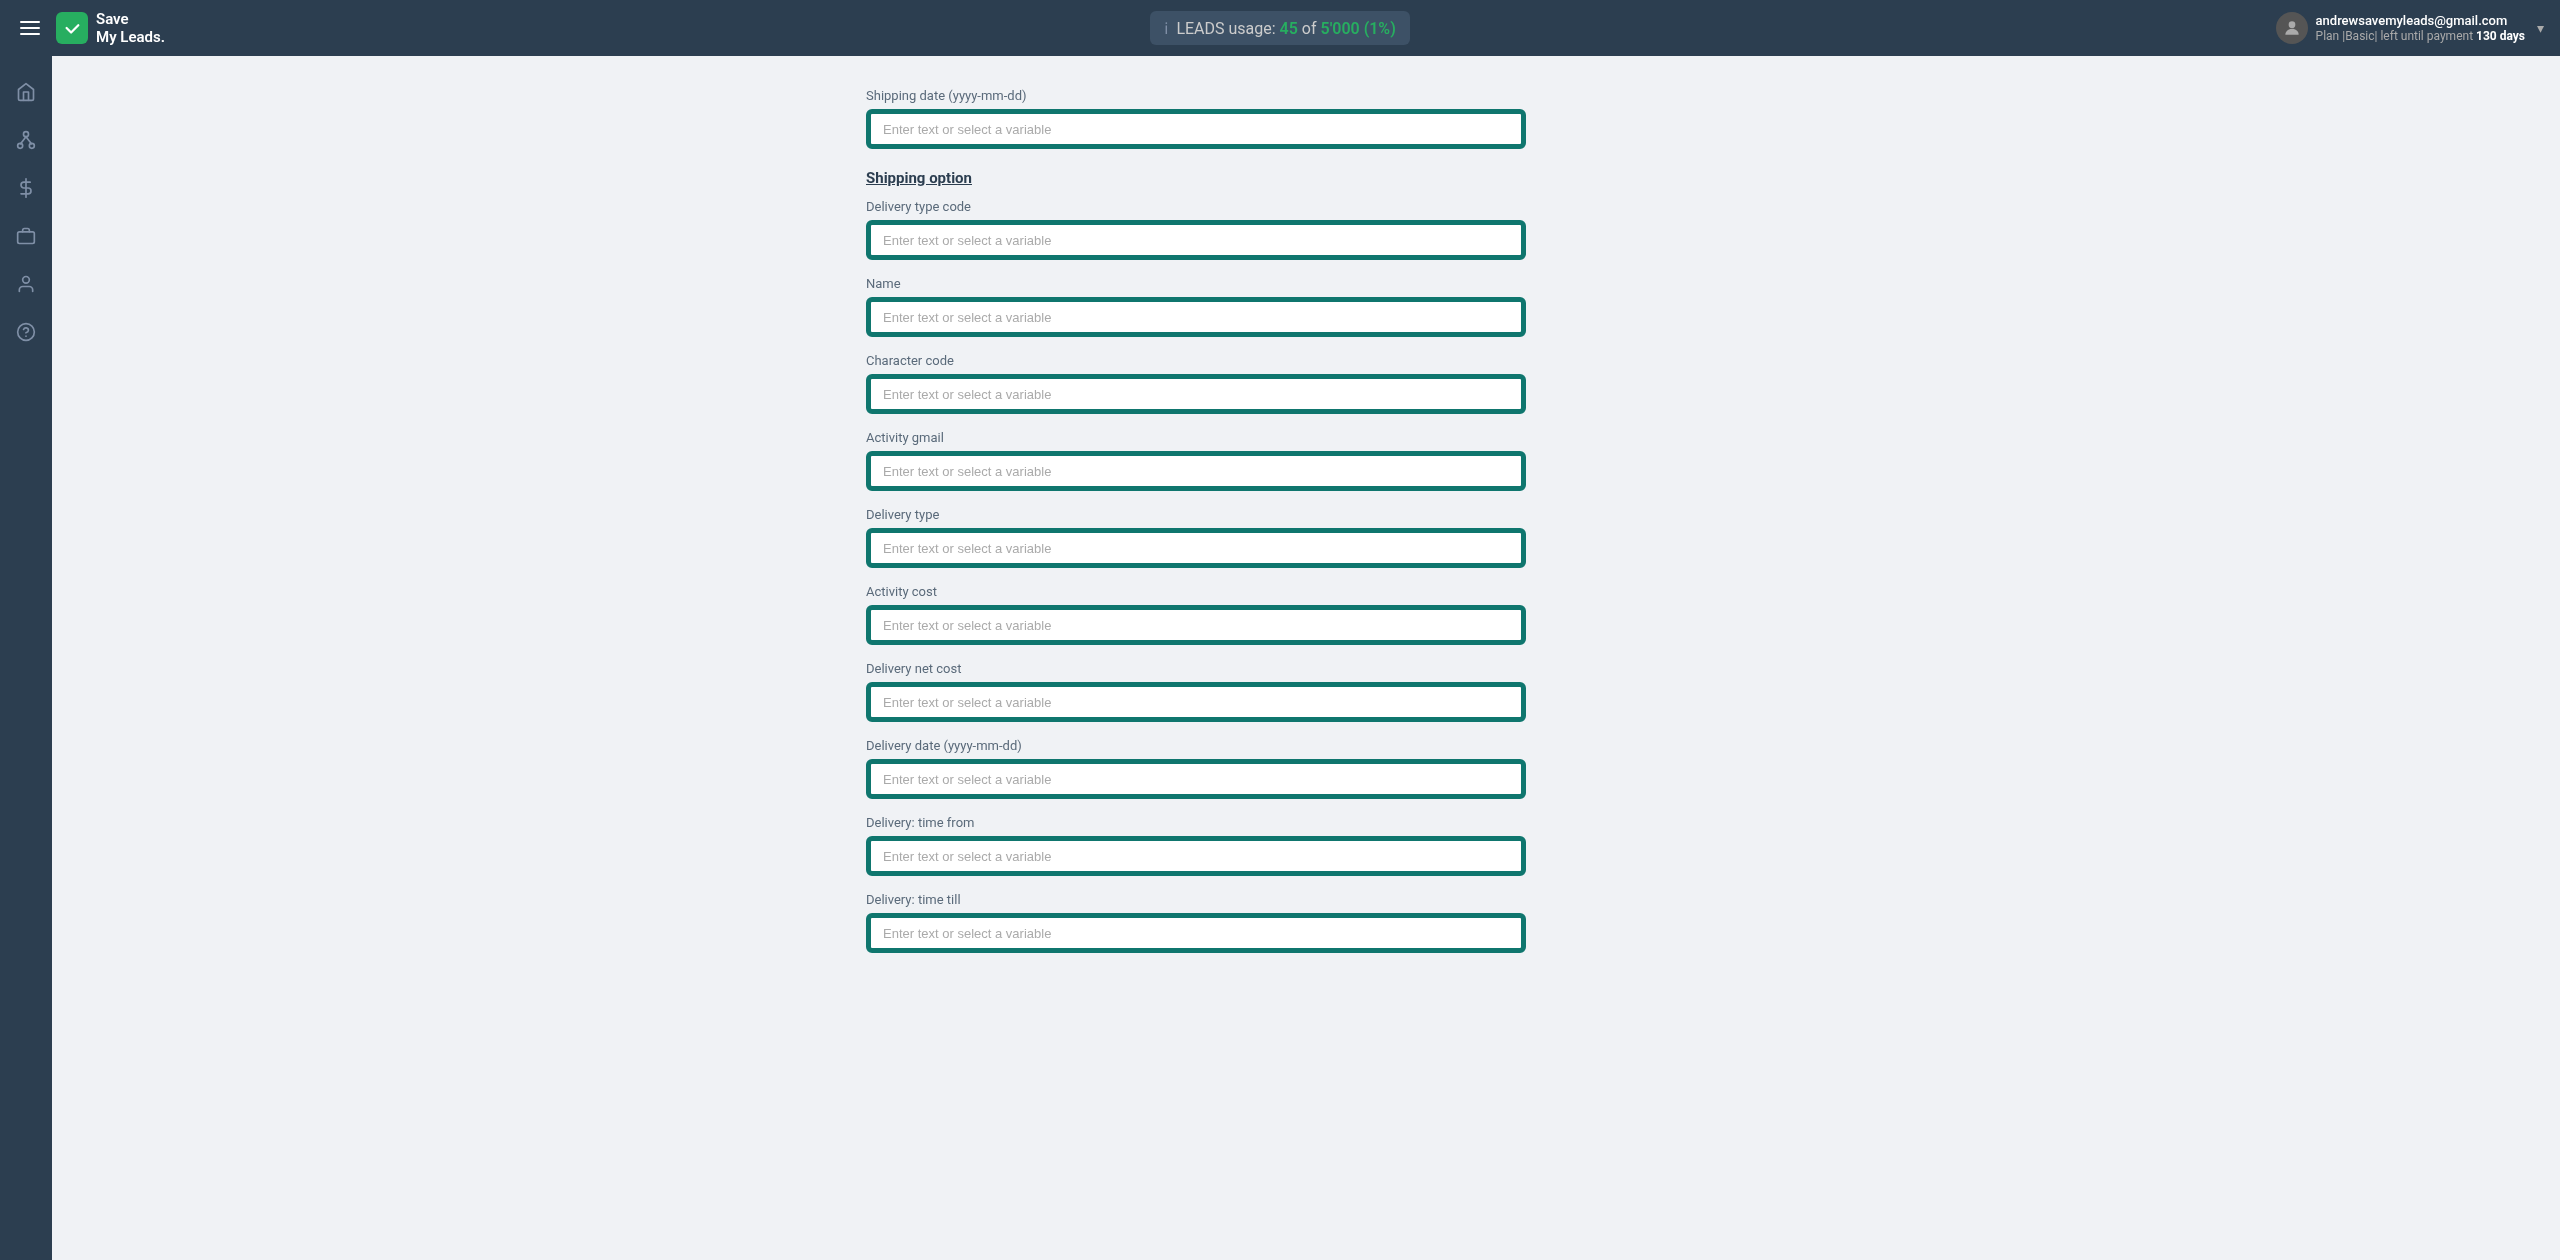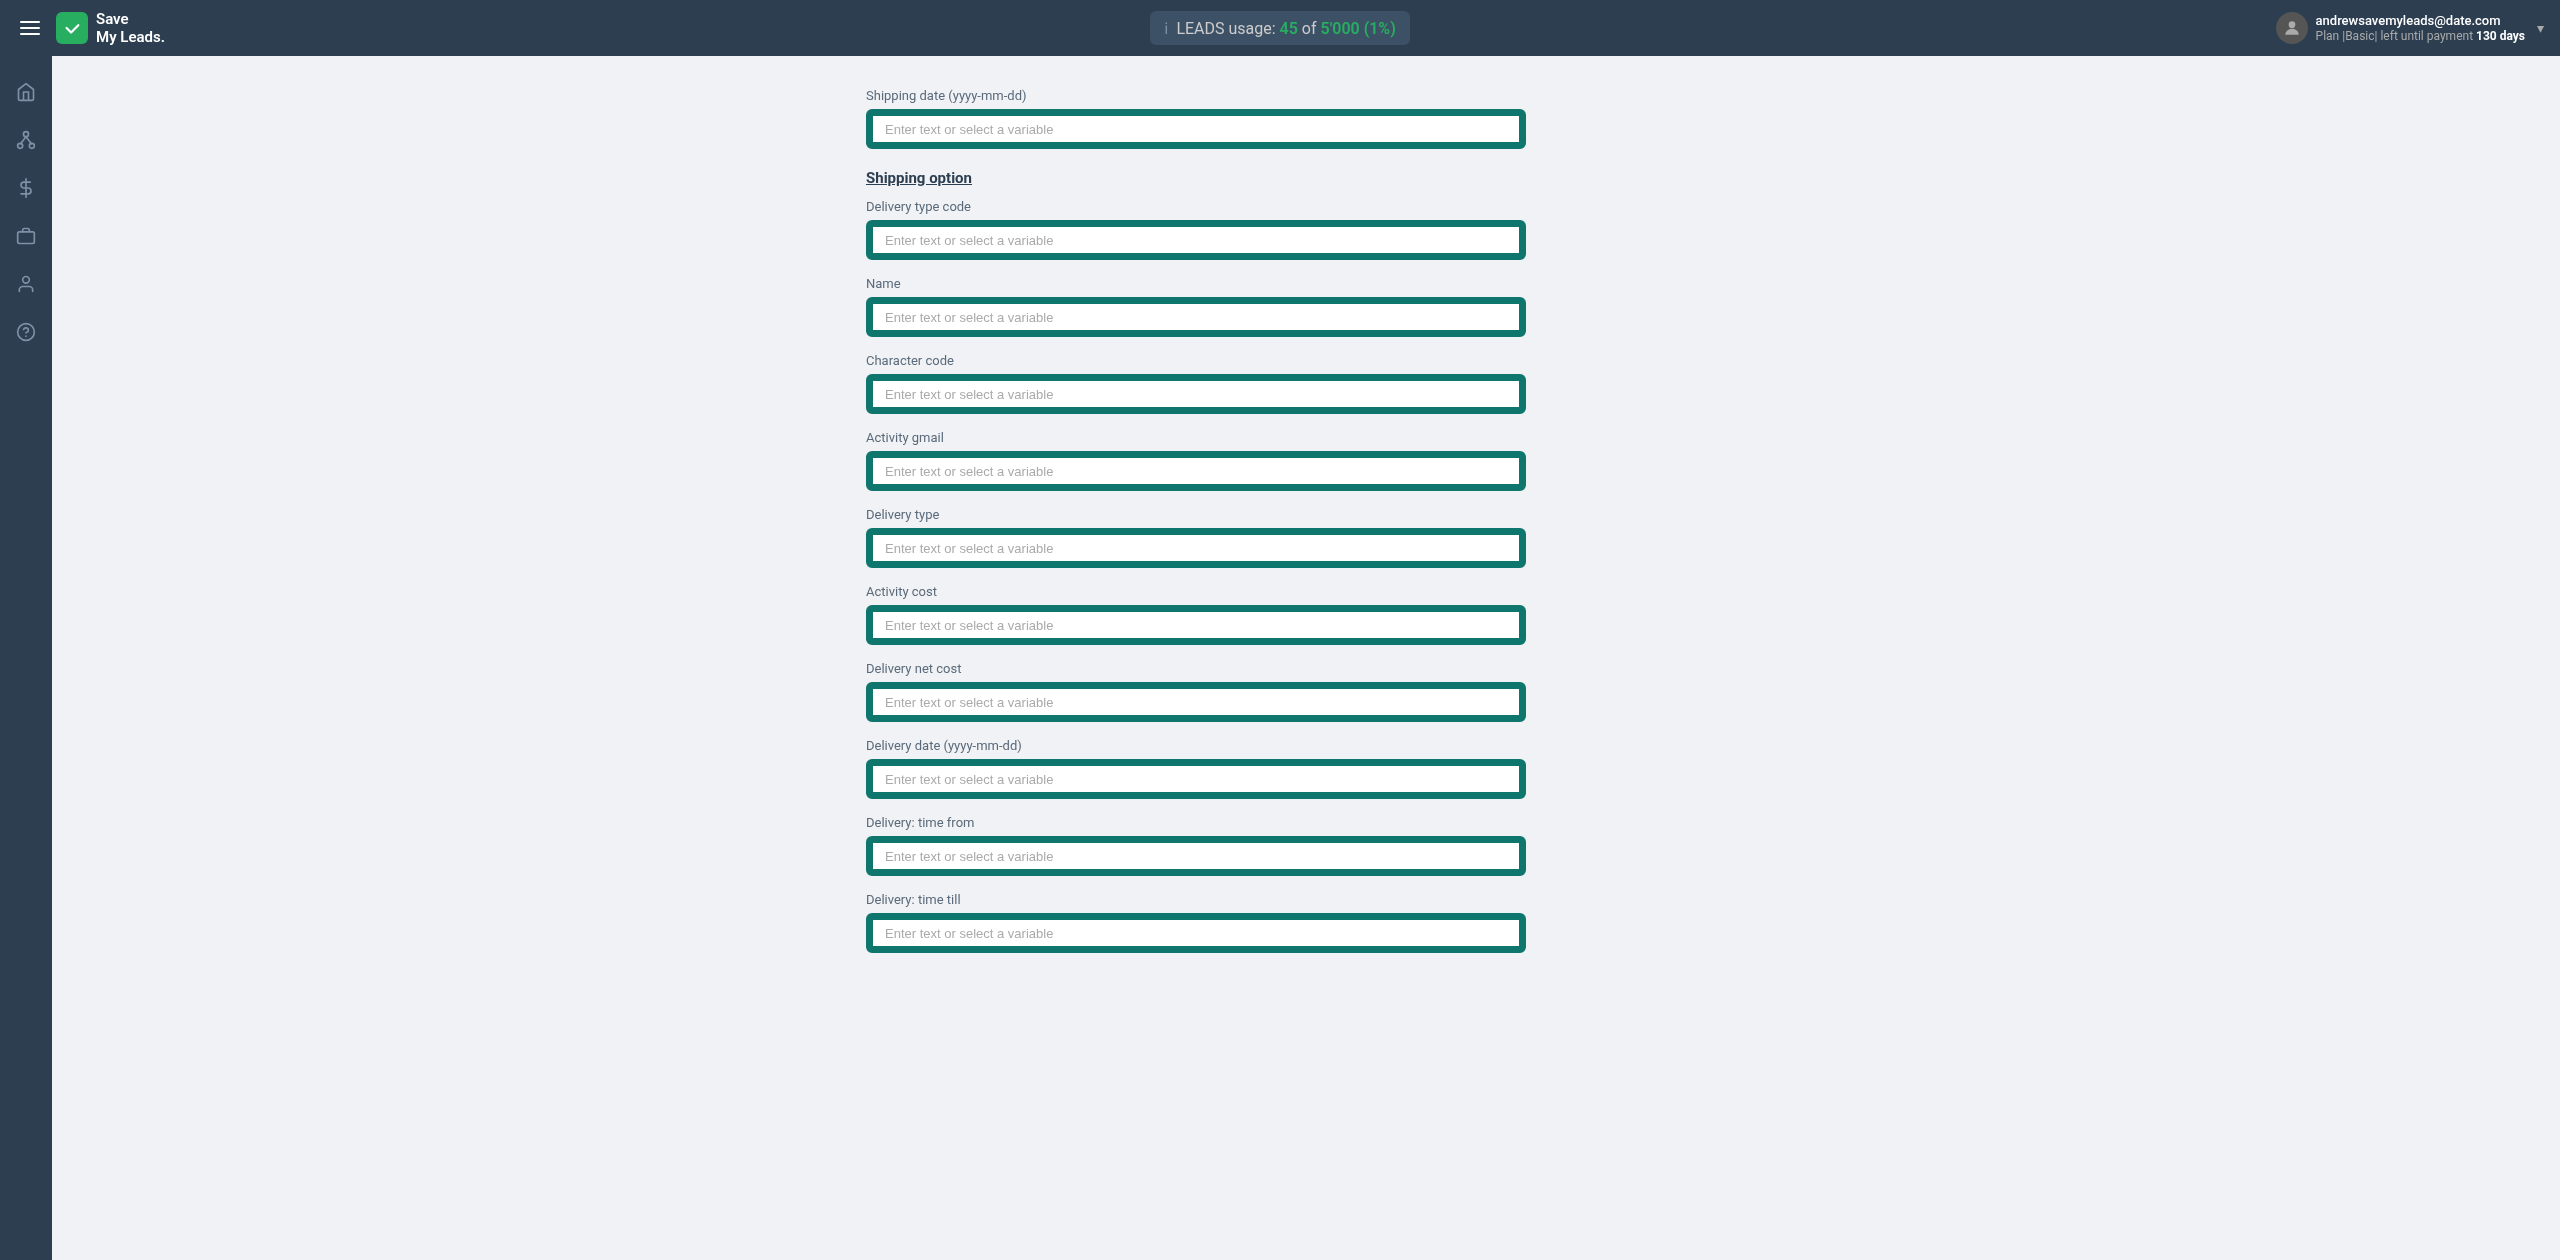--- a/index.html
+++ b/index.html
@@ -92,21 +92,21 @@
     .form-label {
       font-size: 13px;
       color: #5a6a7a;
       margin-bottom: 6px;
       display: block;
     }
     .form-input {
       width: 100%;
       max-width: 660px;
       height: 40px;
-      border: 7px solid #0f766e;
+      border: 5px solid #0f766e;
       border-radius: 6px;
       background: white;
       padding: 0 12px;
       font-size: 13px;
       color: #aaa;
       outline: none;
       cursor: pointer;
     }
     .form-input::placeholder { color: #aaa; }
   </style>
@@ -148,21 +148,21 @@
 
   <div class="header-right">
     <div class="user-info">
       <div class="user-avatar">
         <svg viewBox="0 0 24 24">
             <circle cx="12" cy="8" r="4"></circle>
             <path d="M4 20c0-4 3.6-7 8-7s8 3 8 7"></path>
           </svg>
       </div>
       <div class="user-details">
-        <span class="email">andrewsavemyleads@date.com</span>
+        <span class="email">andrewsavemyleads@gmail.com</span>
         <span class="plan">
           <span>Plan |Basic| left until payment</span> <strong>130 days</strong>
         </span>
       </div>
     </div>
     <span class="chevron-icon">▾</span>
   </div>
 </header>
 
 <div class="main-layout">

